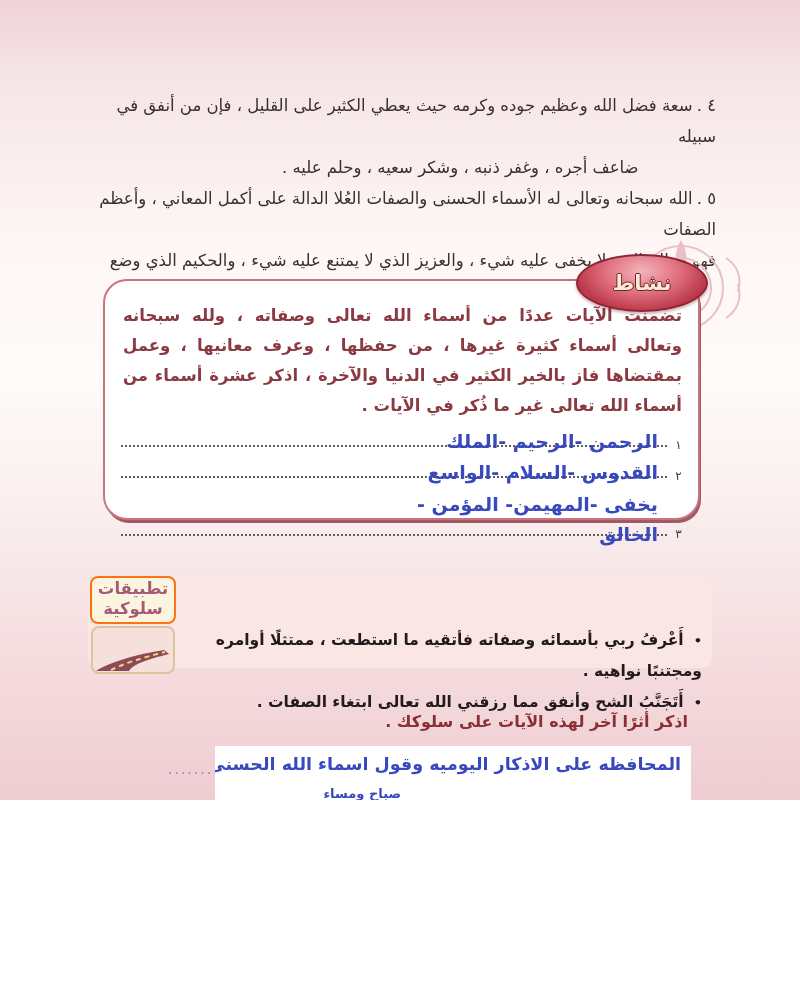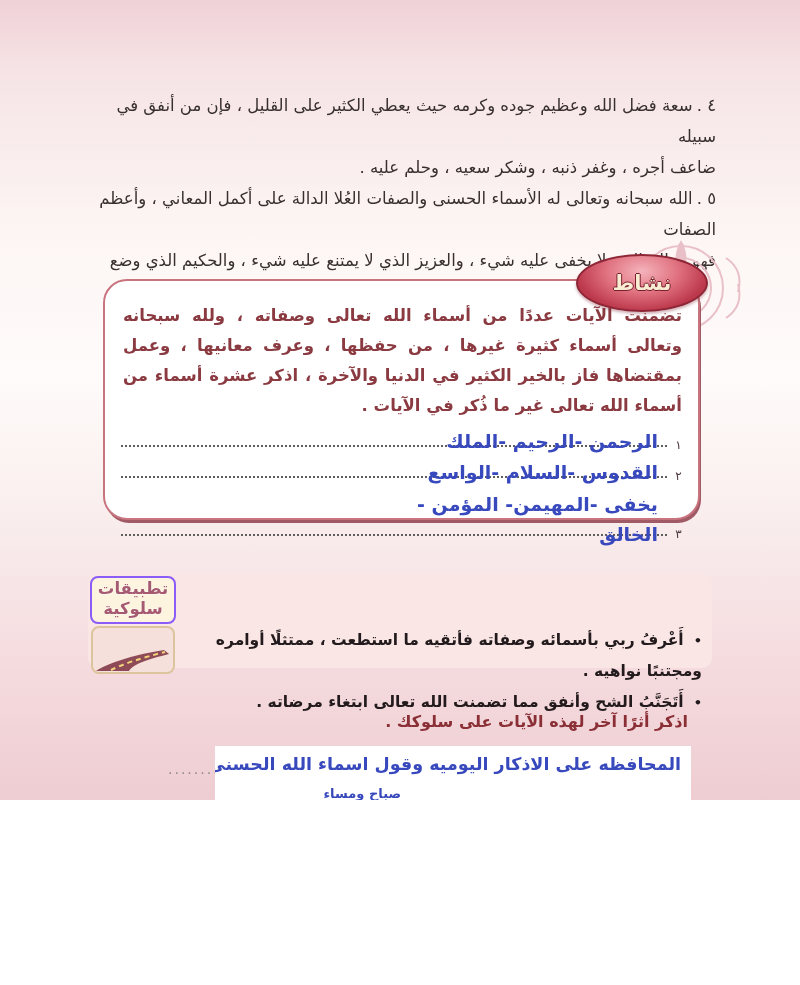--- a/index.html
+++ b/index.html
@@ -6,21 +6,21 @@
   .page{
     position:relative;width:800px;height:800px;overflow:hidden;
     background:linear-gradient(180deg,#efd1d6 0%,#f6e4e5 9%,#fdf6f5 30%,#fefbfa 47%,#faf0ef 62%,#f5dcdf 82%,#eecdd2 100%);
     font-family:"DejaVu Sans",sans-serif;direction:rtl;
   }
   
   .intro{position:absolute;top:90px;right:84px;width:634px;color:#37302e;font-size:16.5px;line-height:31px;}
   .intro .num{font-weight:400;margin-left:4px;}
   .l-right{text-align:right;}
   .l-center{text-align:center;}
-  .l-center-left{text-align:right;padding-left:200px;}
+  .l-center-left{text-align:left;padding-left:200px;}
   
   .ornament{position:absolute;left:586px;top:236px;z-index:1;}
   .badge{
     position:absolute;left:576px;top:254px;width:132px;height:58px;z-index:3;
     border-radius:50%;
     background:radial-gradient(ellipse at 50% 28%,#f4b3bb 0%,#e0717f 40%,#bd3a4d 72%,#a52e3f 100%);
     border:2px solid #8e2636;box-sizing:border-box;
     display:flex;align-items:center;justify-content:center;
     color:#f8ecd2;font-size:21px;font-weight:700;
     text-shadow:0 1px 0 #771f2d,0 -1px 0 #771f2d,1px 0 0 #771f2d,-1px 0 0 #771f2d;
@@ -41,21 +41,21 @@
   .blue{color:#3848bd;font-weight:700;font-size:19px;white-space:nowrap;}
   .ans-row .overlay1{position:absolute;right:28px;bottom:4px;}
   .ans-row .overlayA{position:absolute;right:28px;bottom:30px;}
   .ans-row .overlayB{position:absolute;right:28px;bottom:0px;}
   
   .apps{position:absolute;left:88px;top:574px;width:624px;height:94px;background:#f9e6e5;border-radius:10px;}
   .apps-label{
     position:absolute;top:2px;left:2px;width:86px;text-align:center;
   }
   .apps-label .tag{
-    background:#fcf4df;border:2px solid #8b5cf6;border-radius:8px;padding:1px 2px 3px;
+    background:#fcf4df;border:2px solid #f97316;border-radius:8px;padding:1px 2px 3px;
     color:#a65a72;font-weight:700;font-size:16.5px;line-height:20px;
     text-shadow:0 0 2px #fff;
   }
   .apps-label .road{margin-top:2px;}
   .bullets{position:absolute;top:12px;right:10px;width:496px;margin-top:39px;}
   .bullet-line{font-size:15.5px;font-weight:700;color:#221a1c;line-height:31px;text-align:right;}
   .bullet-line .dot{font-size:13px;margin-left:10px;}
   
   .ex-prompt{position:absolute;top:712px;right:112px;color:#8a2f35;font-weight:700;font-size:16px;}
   .ex-dots{position:absolute;top:761px;left:168px;color:#958a8c;font-size:14px;letter-spacing:2px;direction:ltr;}
@@ -122,21 +122,21 @@
         <span class="leader"></span>
         <span class="blue overlayA">يخفى -المهيمن- المؤمن -</span>
         <span class="blue overlayB">الخالق</span>
       </div>
     </div>
   </div>
 
   <div class="apps">
     <div class="bullets">
       <div class="bullet-line"><span class="dot">•</span><span>أَعْرفُ ربي بأسمائه وصفاته فأتقيه ما استطعت ، ممتثلًا أوامره ومجتنبًا نواهيه .</span></div>
-      <div class="bullet-line"><span class="dot">•</span><span>أَتَجَنَّبُ الشح وأنفق مما تضمنت الله تعالى ابتغاء مرضاته .</span></div>
+      <div class="bullet-line"><span class="dot">•</span><span>أَتَجَنَّبُ الشح وأنفق مما رزقني الله تعالى ابتغاء الصفات .</span></div>
     </div>
     <div class="apps-label">
       <div class="tag">
         <div>تطبيقات</div>
         <div>سلوكية</div>
       </div>
       <div class="road">
         <svg width="84" height="48" viewBox="0 0 84 48">
           <rect x="1" y="1" width="82" height="46" rx="7" fill="#f6e0dc" stroke="#dcc49c" stroke-width="2"></rect>
           <path d="M5 45 L38 45 C42 38 58 33 78 28 L73 24 C54 27 38 31 24 36 C16 39 9 42 5 45 Z" fill="#8e4a56"></path>

